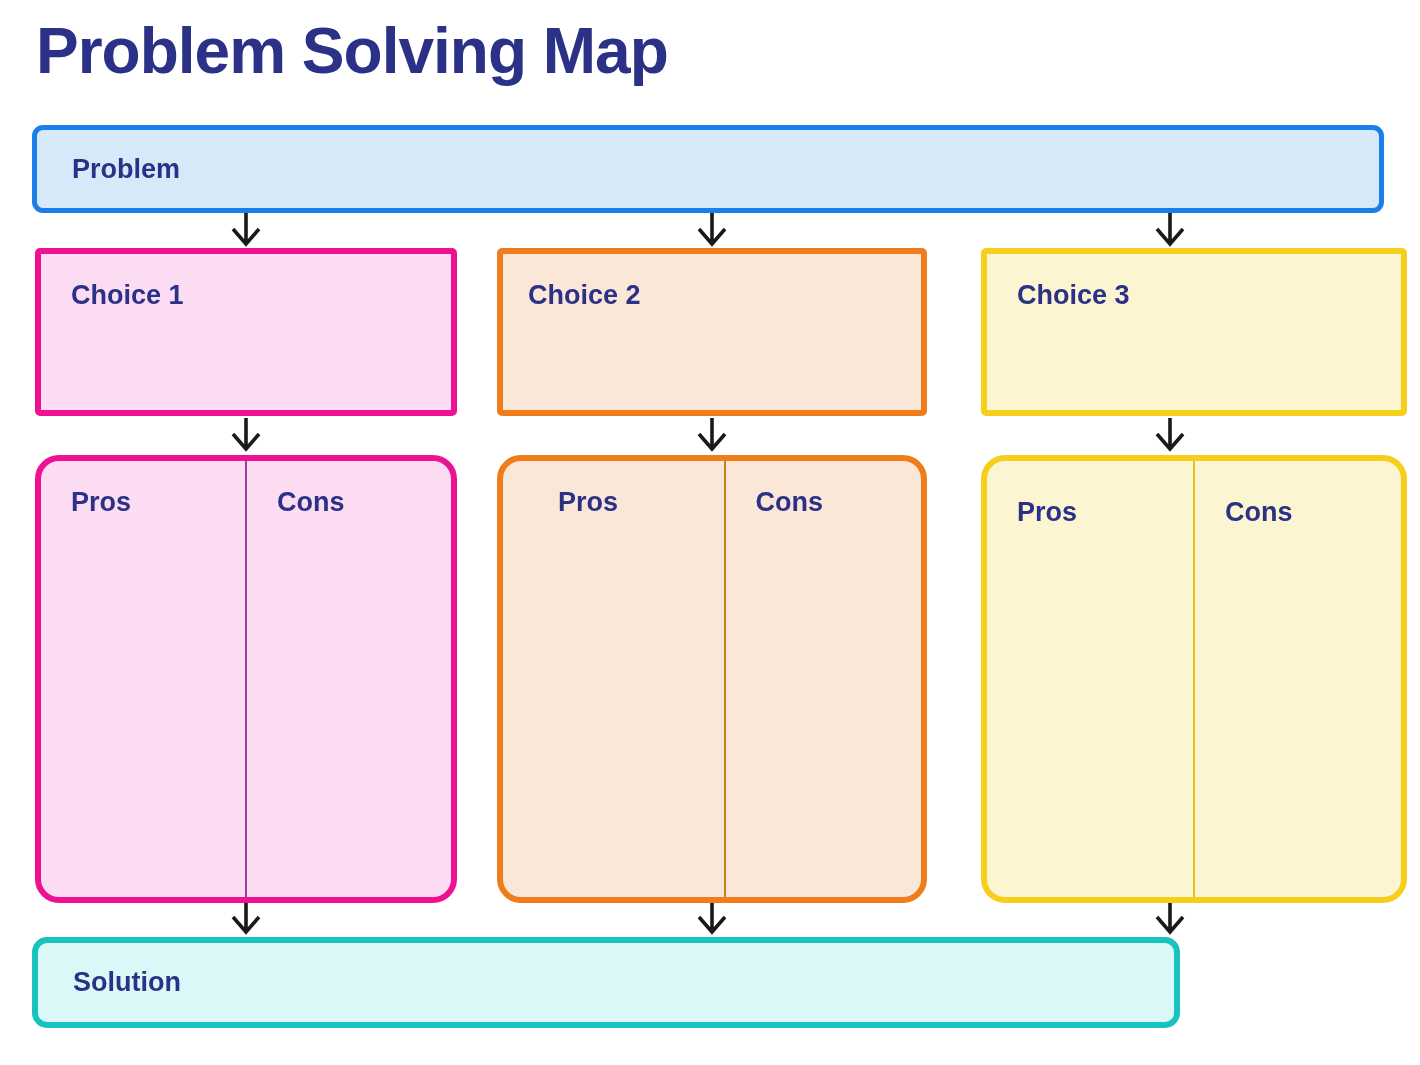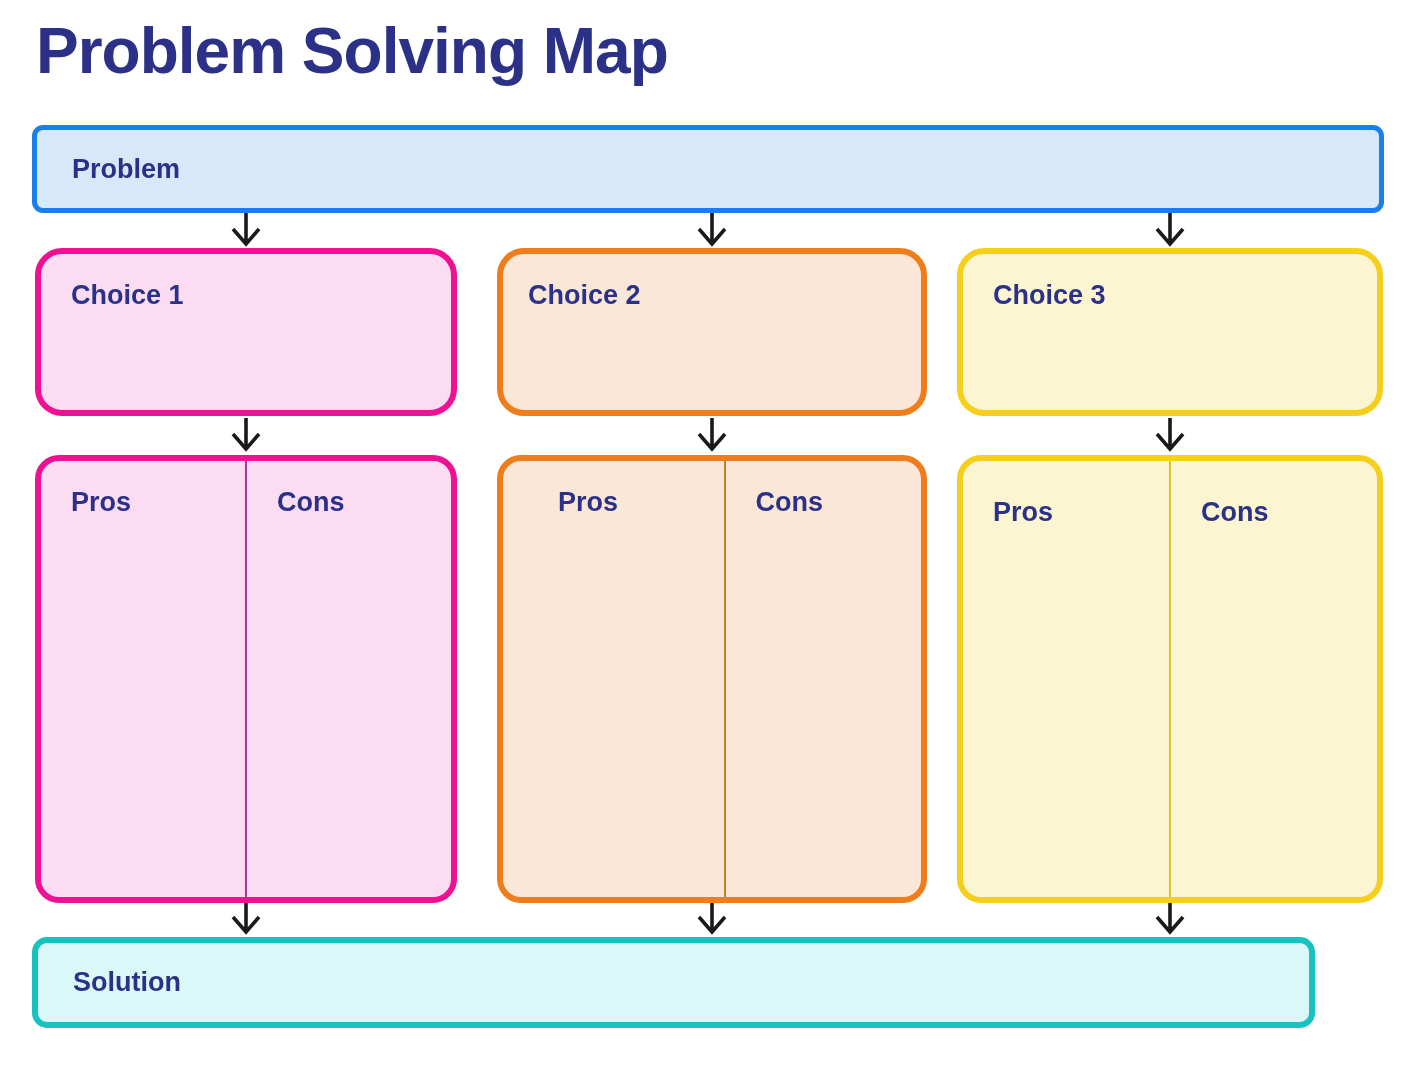--- a/index.html
+++ b/index.html
@@ -33,53 +33,53 @@
   
   .problem-box {
     left: 32px; top: 125px; width: 1352px; height: 88px;
     background: var(--problem-fill);
     border: 5px solid var(--problem-border);
     border-radius: 11px;
     display: flex; align-items: center;
     padding-left: 35px;
   }
   .solution-box {
-    left: 32px; top: 937px; width: 1283px; height: 91px;
+    left: 32px; top: 937px; width: 1148px; height: 91px;
     background: var(--solution-fill);
     border: 6px solid var(--solution-border);
     border-radius: 15px;
     display: flex; align-items: center;
     padding-left: 35px;
   }
   
   .col1 { left: 35px;  width: 422px; }
   .col2 { left: 497px; width: 430px; }
   .col3 { left: 957px; width: 426px; }
   .choice-box {
     top: 248px; height: 168px;
     border-style: solid; border-width: 6px;
-    border-radius: 27px;
+    border-radius: 5px;
     padding: 26px 0 0 30px;
   }
   .proscons-box {
     top: 455px; height: 448px;
     border-style: solid; border-width: 6px;
     border-radius: 24px;
     display: flex;
     overflow: hidden;
   }
   .proscons-box .half { flex: 1 1 0; padding: 26px 0 0 30px; border-radius: 17px; }
   .proscons-box.low .half { padding-top: 36px; }
   .proscons-box .divider { width: 2px; flex: 0 0 2px; }
   
   .c1 { background: var(--choice1-fill); border-color: var(--choice1-border); }
   .c1 .divider { background: var(--choice1-divider); }
   .c2 { background: var(--choice2-fill); border-color: var(--choice2-border); padding-left: 25px; }
   .c2 .divider { background: var(--choice2-divider); }
-  .c3 { background: var(--choice3-fill); border-color: var(--choice3-border); }
+  .c3 { background: var(--choice3-fill); border-color: var(--choice3-border); margin-left: 24px; }
   .c3 .divider { background: var(--choice3-divider); }
   
   .arrow {
     position: absolute;
     width: 40px;
     color: var(--arrow, #1a1a1a);
   }
   .arrow svg { display: block; }
   .row1 { top: 213px; }
   .row2 { top: 418px; }

